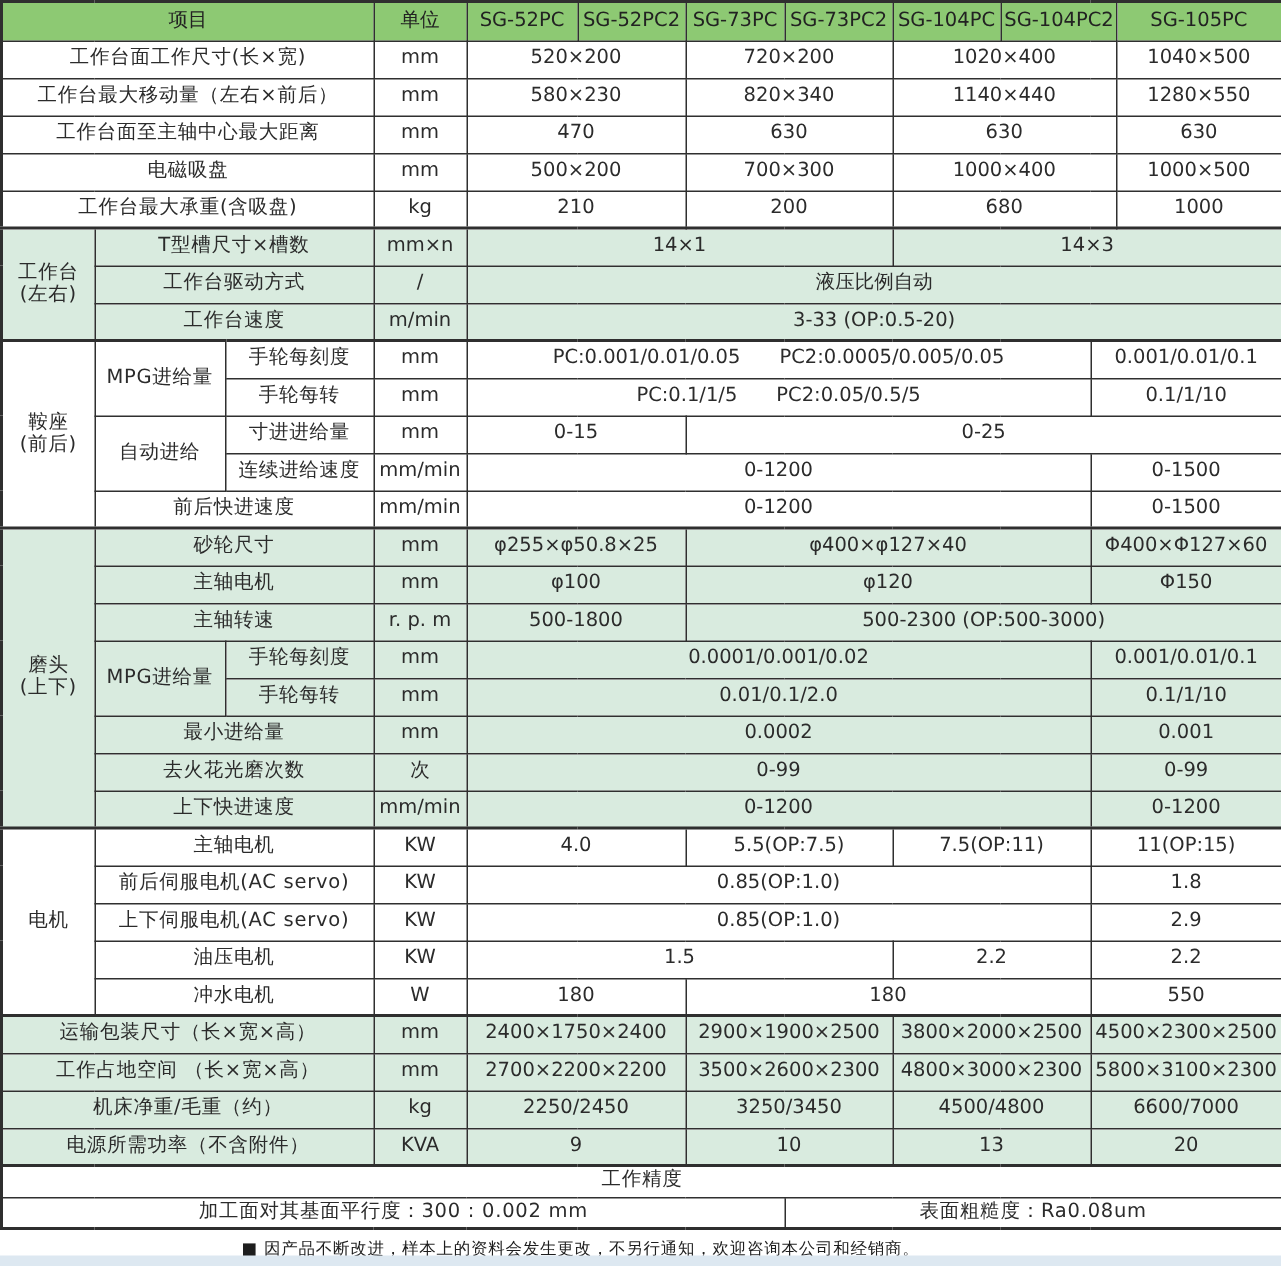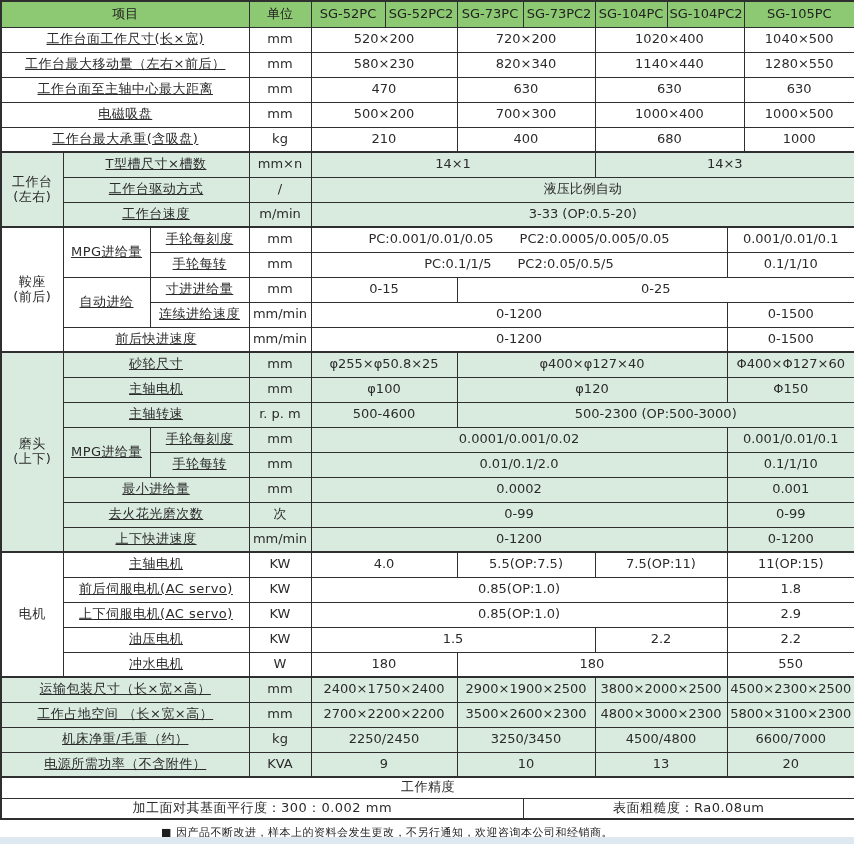--- a/index.html
+++ b/index.html
@@ -31,21 +31,21 @@
     line-height:1.15;
   }
   tr{height:25px;}
   tr.h26{height:26px;}
   tr.h21{height:21px;}
   tr.green td{background:var(--green);}
   tr.mint td{background:var(--mint);}
   tr.white td{background:#ffffff;}
   tr.sec td{border-top:2px solid var(--border);}
   td.head{font-size:13px;color:#222;margin-top:32px;}
-  td.item{text-align:left;padding-left:9px;letter-spacing:0.5px;text-decoration:underline;}
+  td.item{text-align:left;padding-left:9px;letter-spacing:0.5px;}
   td.group{letter-spacing:0.5px;}
   td.unit{font-size:12.5px;}
   td.val{font-size:13px;}
   td.center{text-align:center;letter-spacing:0.5px;}
   .footer-note{
     width:774px;
     text-align:center;
     font-size:11px;
     color:#1e1e1e;
     padding-top:5px;
@@ -117,21 +117,21 @@
         <td class="unit">mm</td>
         <td colspan="2" class="val">500×200</td>
         <td colspan="2" class="val">700×300</td>
         <td colspan="3" class="val">1000×400</td>
         <td class="val">1000×500</td>
       </tr>
       <tr class="white">
         <td colspan="3" class="item">工作台最大承重(含吸盘)</td>
         <td class="unit">kg</td>
         <td colspan="2" class="val">210</td>
-        <td colspan="2" class="val">400</td>
+        <td colspan="2" class="val">200</td>
         <td colspan="3" class="val">680</td>
         <td class="val">1000</td>
       </tr>
       <tr class="mint sec">
         <td rowspan="3" class="group">工作台<br>(左右)</td>
         <td colspan="2" class="item">T型槽尺寸×槽数</td>
         <td class="unit">mm×n</td>
         <td colspan="4" class="val">14×1</td>
         <td colspan="4" class="val">14×3</td>
       </tr>
@@ -189,21 +189,21 @@
       <tr class="mint">
         <td colspan="2" class="item">主轴电机</td>
         <td class="unit">mm</td>
         <td colspan="2" class="val">φ100</td>
         <td colspan="4" class="val">φ120</td>
         <td colspan="2" class="val">Φ150</td>
       </tr>
       <tr class="mint">
         <td colspan="2" class="item">主轴转速</td>
         <td class="unit">r. p. m</td>
-        <td colspan="2" class="val">500-4600</td>
+        <td colspan="2" class="val">500-1800</td>
         <td colspan="6" class="val">500-2300 (OP:500-3000)</td>
       </tr>
       <tr class="mint">
         <td rowspan="2" class="item">MPG进给量</td>
         <td class="item">手轮每刻度</td>
         <td class="unit">mm</td>
         <td colspan="6" class="val">0.0001/0.001/0.02</td>
         <td colspan="2" class="val">0.001/0.01/0.1</td>
       </tr>
       <tr class="mint">

